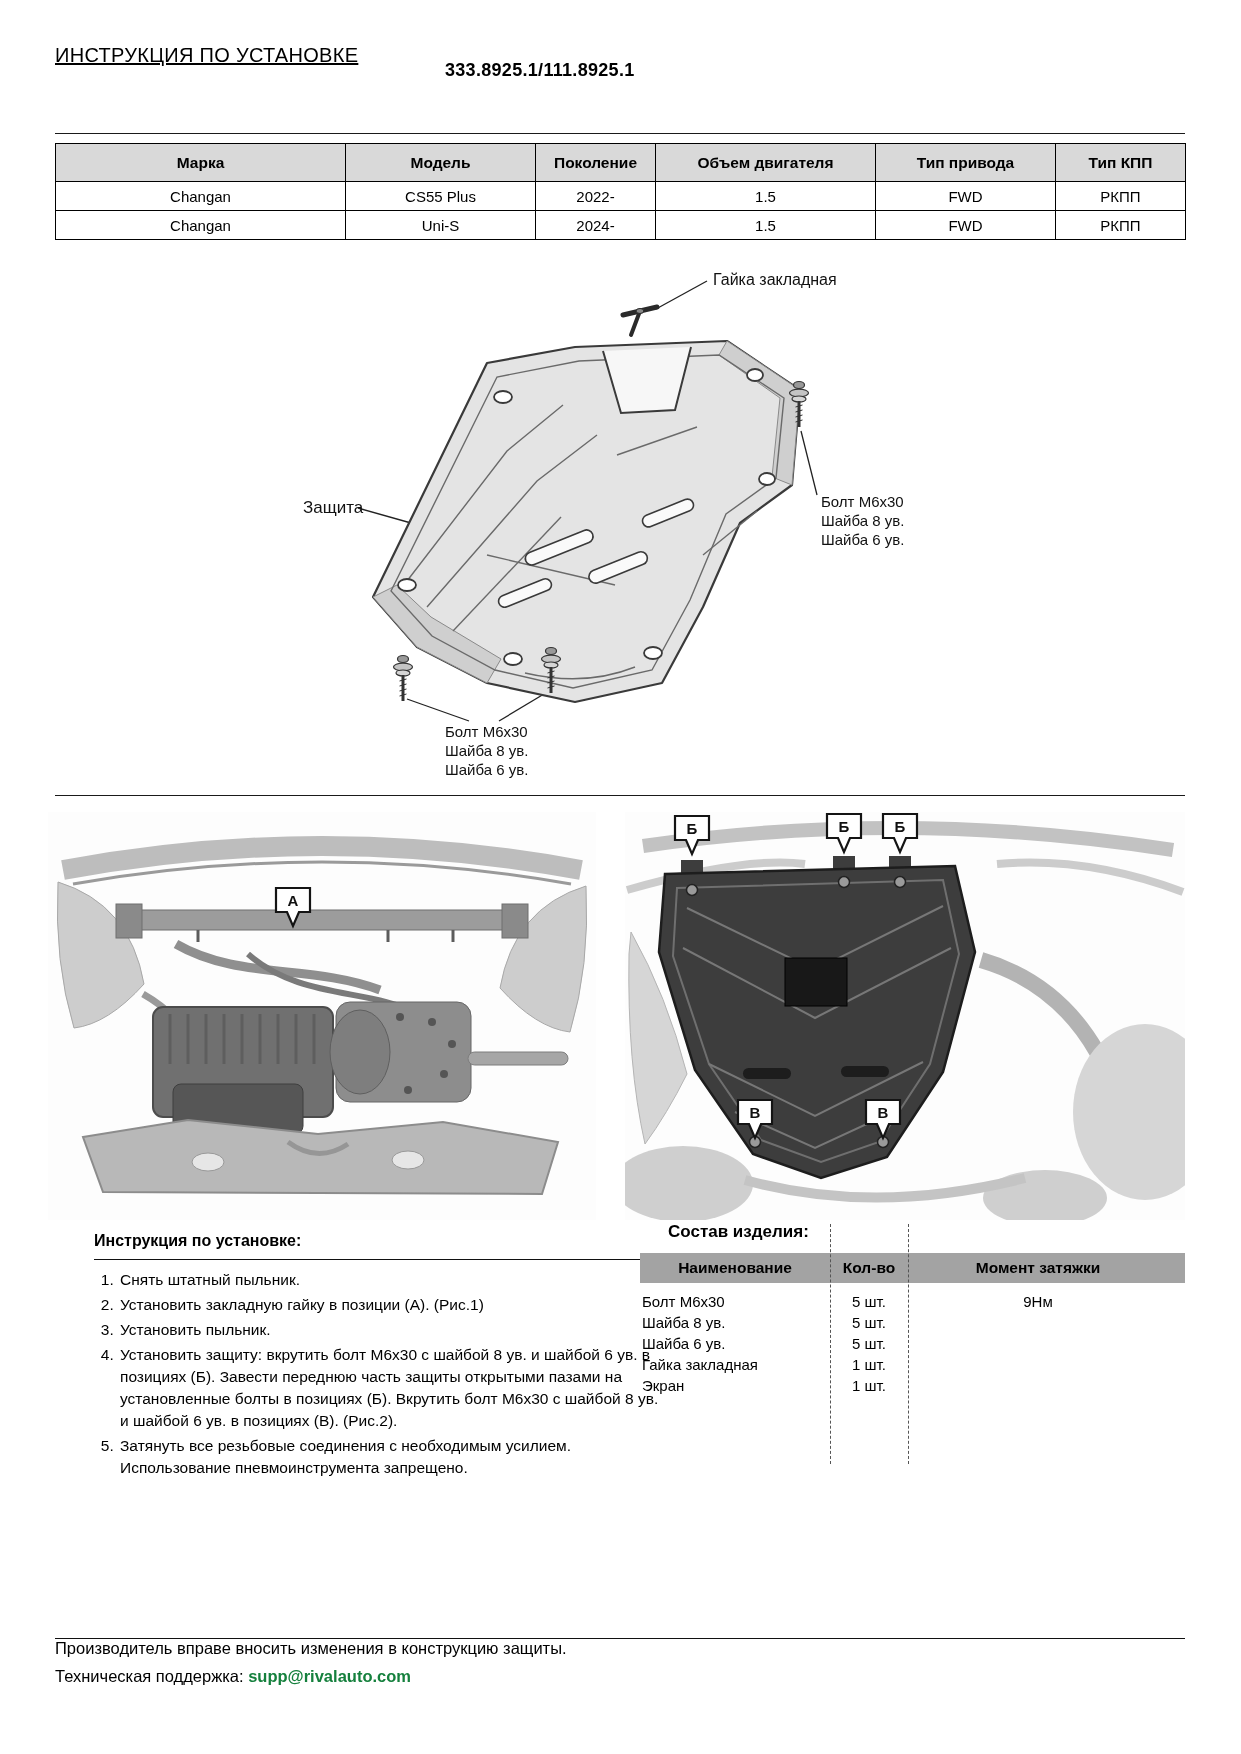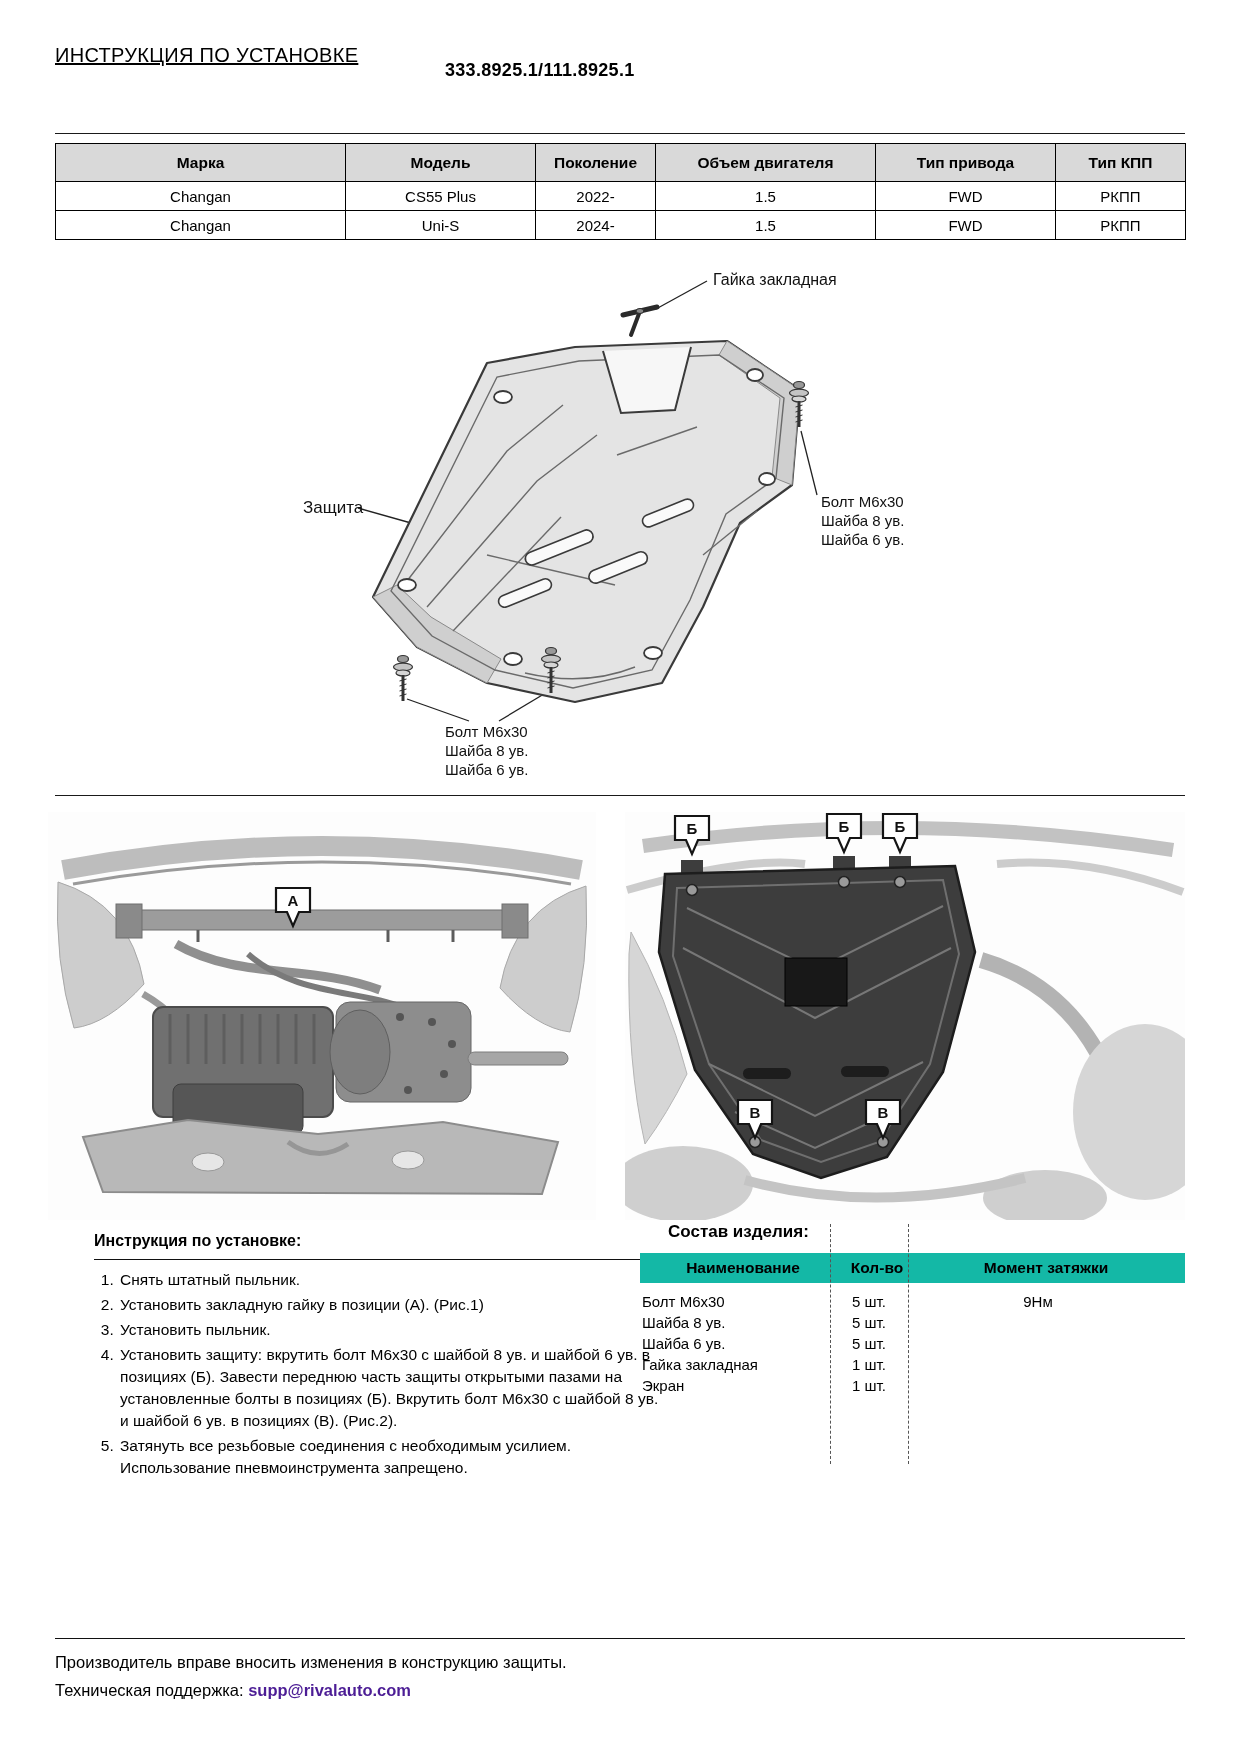--- a/index.html
+++ b/index.html
@@ -25,35 +25,35 @@
   
   .instructions { left:55px; top:1232px; width:570px;margin-left:39px; }
   .ins-title { font-weight:bold; font-size:16px; }
   .ins-rule { border-top:1.5px solid #111; margin-top:9px; }
   .instructions ol { padding-left:24px; margin-top:9px; font-size:15.5px; line-height:1.42; }
   .instructions li { margin-bottom:3px; padding-left:2px; }
 
   
   .composition { left:640px; top:1222px; width:545px; height:252px; }
   .comp-title { font-weight:bold; font-size:17px; margin-left:28px; margin-bottom:11px; }
-  .comp-head { display:flex; background:#14b8a6; height:30px; align-items:center; font-weight:bold; font-size:15.5px;padding-left:8px; }
+  .comp-head { display:flex; background:#a3a3a3; height:30px; align-items:center; font-weight:bold; font-size:15.5px; }
   .comp-rows { margin-top:8px; }
   .comp-row { display:flex; font-size:15px; line-height:21px; }
   .c-name { width:190px; padding-left:2px; }
   .comp-head .c-name { text-align:center; padding-left:0; }
   .c-qty { width:78px; text-align:center; }
   .c-torque { width:260px; text-align:center; }
   .dash { position:absolute; border-left:1.5px dashed #555; z-index:2; }
 
   
   .footer { left:55px; top:1638px; width:1130px; }
   .f-rule { border-top:1.5px solid #111; width:1130px; }
-  .f1 { margin-top:14px; font-size:16.5px; }
+  .f1 { font-size:16.5px; }
   .f2 { margin-top:9px; font-size:16.5px; }
-  .email { font-weight:bold; color:#4c1d95; text-decoration:none;margin-top:12px; }
+  .email { font-weight:bold; color:#15803d; text-decoration:none;margin-top:12px; }
 </style>
 </head>
 <body>
 
 <div class="page">
 
   <div class="abs header">
     <div class="t1">ИНСТРУКЦИЯ ПО УСТАНОВКЕ</div>
     <div class="pn">333.8925.1/111.8925.1</div>
   </div>

